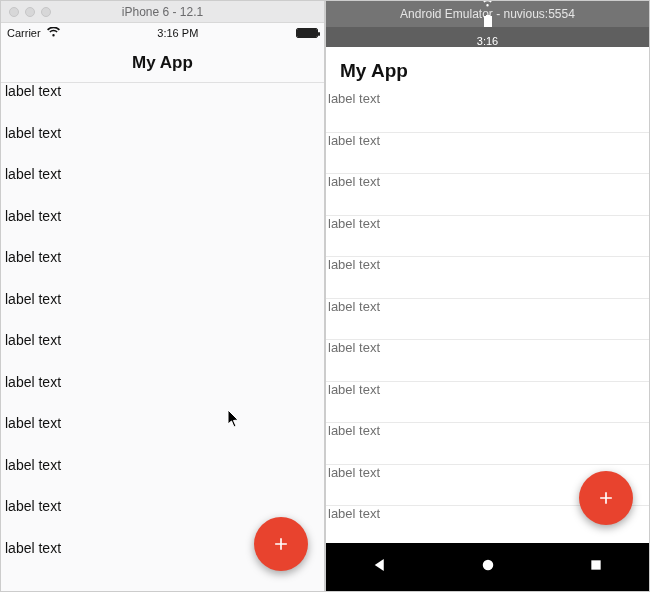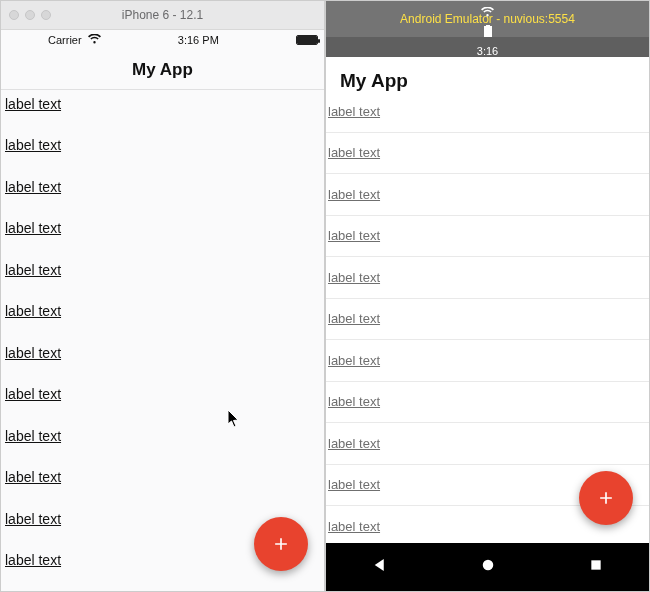--- a/index.html
+++ b/index.html
@@ -15,21 +15,21 @@
     .panel {
       width: 325px;
       height: 592px;
       border: 1px solid #ccc;
       position: relative;
       overflow: hidden;
       background: #fafafb;
     }
     
     .ios-titlebar {
-      height: 29px;
+      height: 22px;
       background: #e8e8e9;
       display: flex;
       align-items: center;
       position: relative;
       border-bottom: 1px solid #d8d8d8;
     }
     .traffic {
       display: flex;
       gap: 6px;
       padding-left: 8px;
@@ -41,21 +41,21 @@
     .ios-titlebar .title {
       position: absolute; left: 0; right: 0; text-align: center;
       font-size: 12px; color: #6a6a6c;
     }
     .ios-status {
       height: 20px; display: flex; align-items: center;
       justify-content: space-between; padding: 0 6px;
       font-size: 11px; color: #111;
       background: #fafafb;
     }
-    .ios-status .left { display:flex; align-items:center; gap:6px;margin-left:41px; }
+    .ios-status .left { display:flex; align-items:center; gap:6px; }
     .wifi-ios { font-size: 12px; }
     .ios-status .battery {
       width: 22px; height: 10px; border: 1px solid #222; border-radius: 2px;
       position: relative;
     }
     .ios-status .battery::after {
       content:""; position:absolute; right:-3px; top:2.5px; width:2px; height:4px; background:#222; border-radius:1px;
     }
     .ios-status .battery i {
       display:block; height:100%; width:100%; background:#222; border-radius:1px;
@@ -64,36 +64,36 @@
       height: 40px; display:flex; align-items:center; justify-content:center;
       font-size: 17px; font-weight: 600; color:#111;
       border-bottom: 1px solid #e0e0e1; background:#fafafb;
     }
     .list {
       position: absolute; left:0; right:0; bottom:0;
       overflow: hidden;
     }
     .ios .list { top: 82px; }
     .row {
-      height: 41.5px; display:flex; align-items:center;
+      height: 41.5px; display:flex; align-items:flex-start;
       padding: 0 4px; font-size: 14px; color:#111;
-      border-bottom: 1px solid #eceaea; background:#fff;text-decoration:underline;
+      border-bottom: 1px solid #eceaea; background:#fff;
     }
     .ios .row { border-bottom: none; background: transparent; }
     .fab {
       position:absolute; right:16px; bottom:20px;
       width:54px; height:54px; border-radius:50%;
       background:#e8432e; display:flex; align-items:center; justify-content:center;
       box-shadow: 0 3px 8px rgba(0,0,0,0.35);
     }
     .fab svg { width:20px; height:20px; }
     .android .fab { bottom: 66px; }
     
     .android-titlebar {
-      height: 36px; background: #747474; color:#fde047;
+      height: 26px; background: #747474; color:#e5e5e5;
       display:flex; align-items:center; justify-content:center;
       font-size: 12px;
     }
     .android-status {
       height: 20px; background:#5f5f5f; color:#fff;
       display:flex; align-items:center; justify-content:flex-end;
       gap:6px; padding: 0 8px; font-size:11px;flex-direction:column;
     }
     .android-status .tri { font-size: 11px; }
     .android-appbar {

